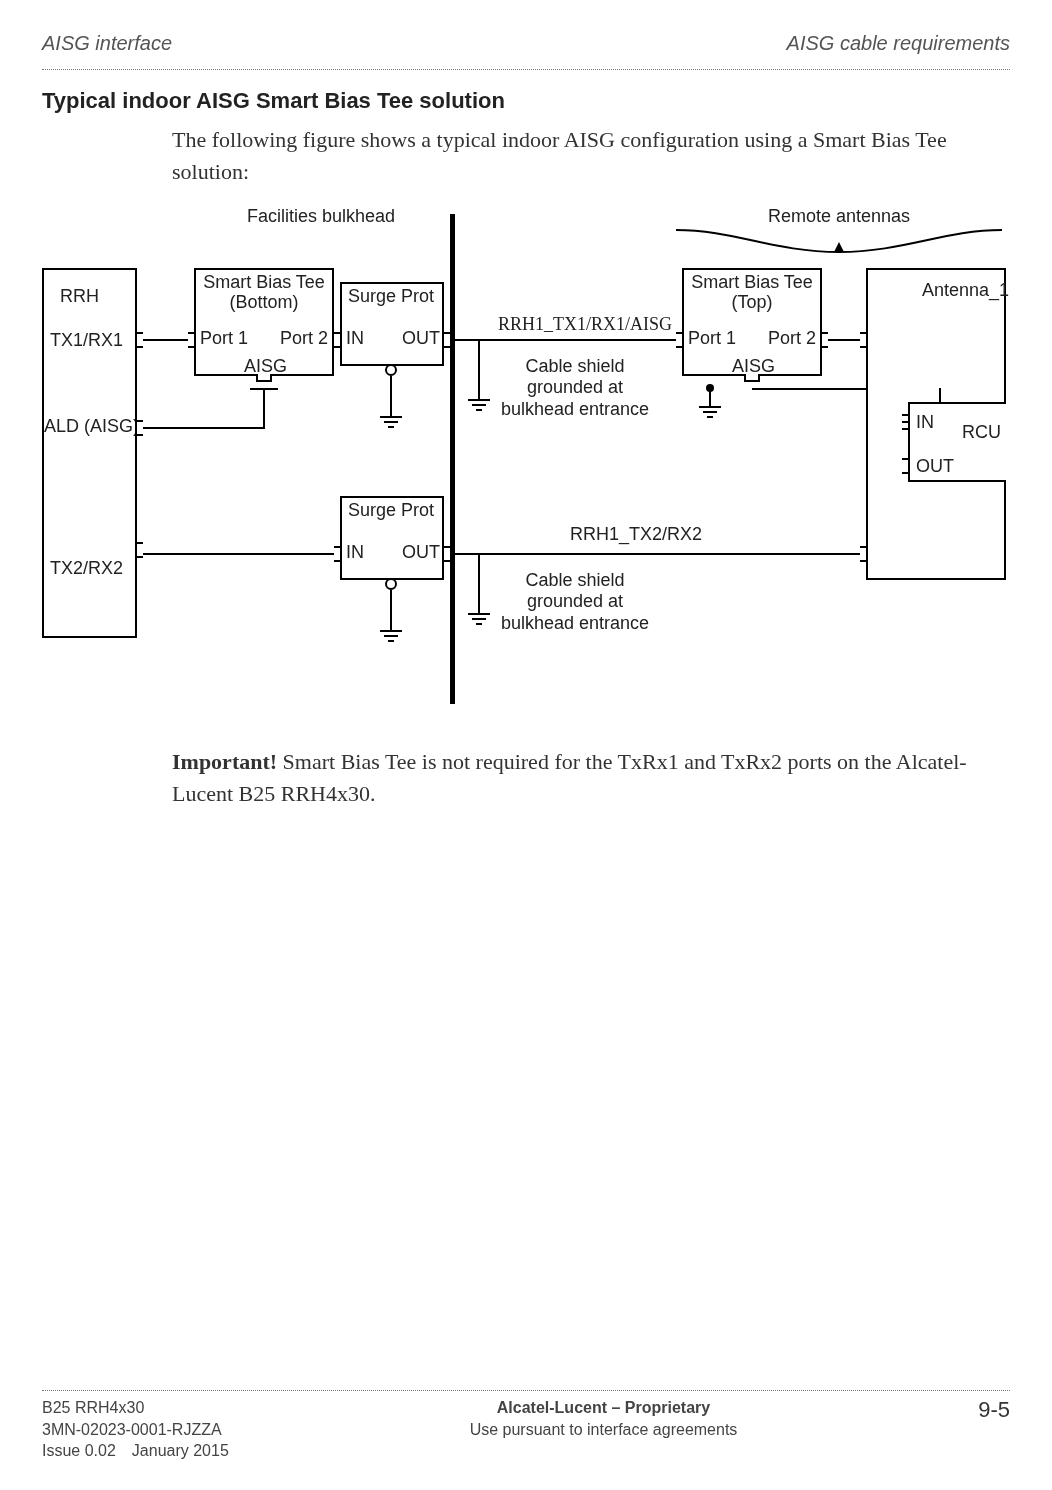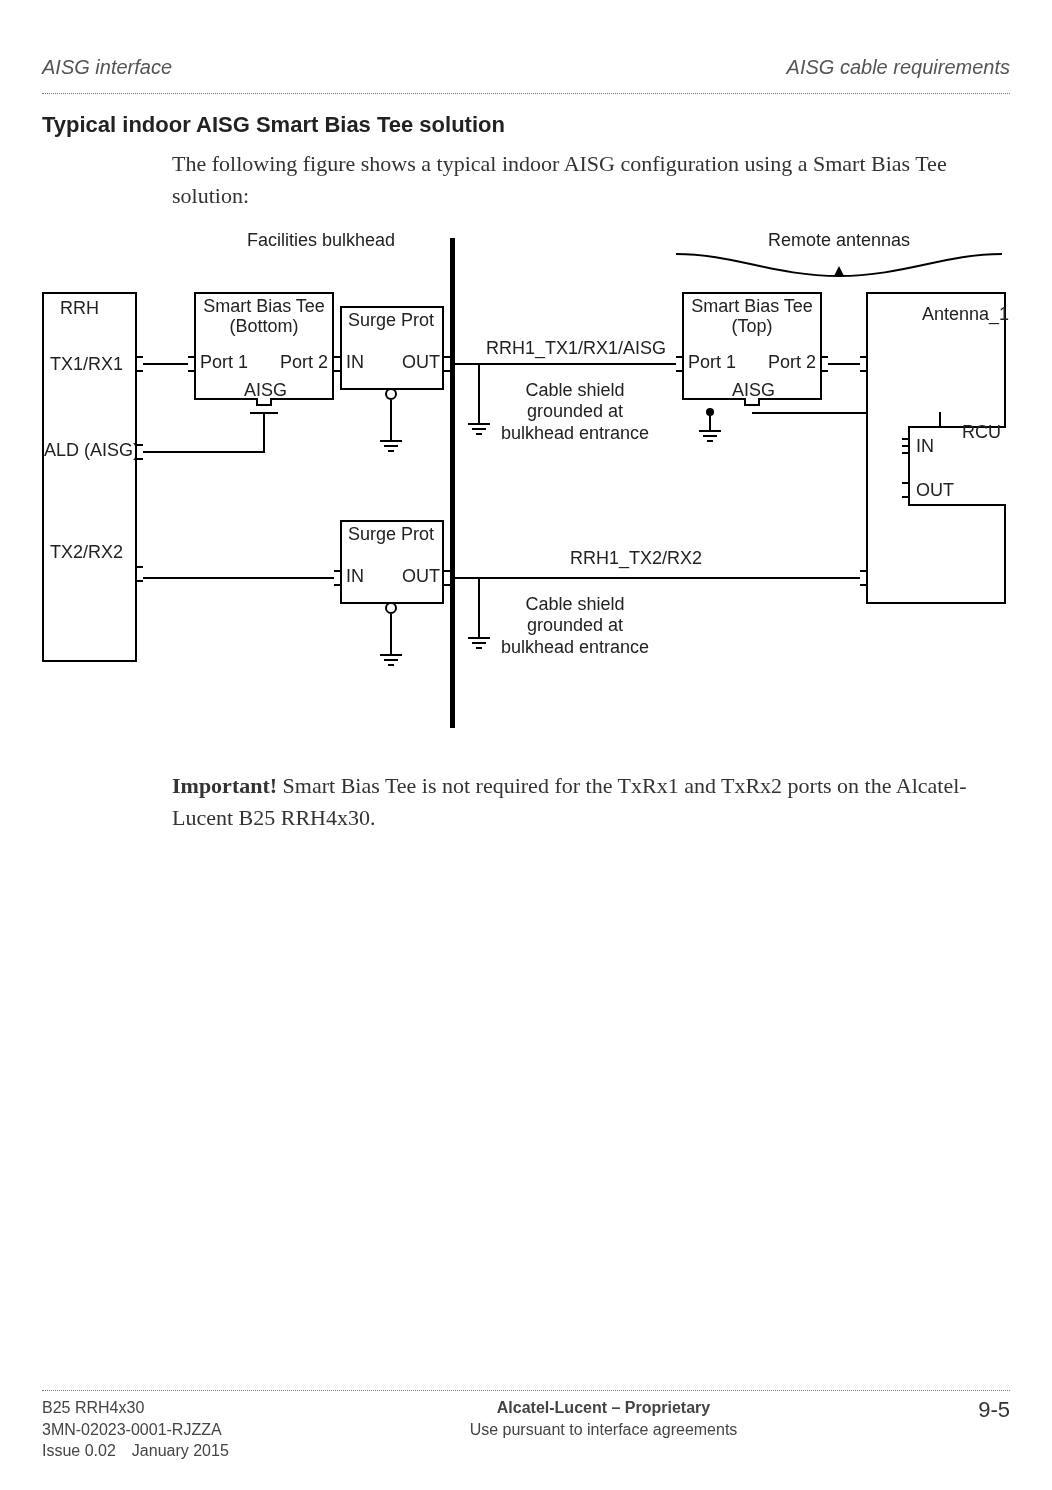--- a/index.html
+++ b/index.html
@@ -1,16 +1,16 @@
 <!DOCTYPE html>
 <html><head>
 <meta charset="utf-8">
 <style>
   html,body{margin:0;padding:0;background:#fff;color:#2d2d2d;font-family:Georgia,'Times New Roman',serif;}
-  .page{width:1052px;height:1490px;position:relative;box-sizing:border-box;padding:56px 42px 0 42px;}
+  .page{width:1052px;height:1490px;position:relative;box-sizing:border-box;padding:32px 42px 0 42px;}
   .hdr{display:flex;justify-content:space-between;font-family:'Segoe UI',Arial,sans-serif;font-style:italic;font-size:20px;color:#555;}
   .hr-dots{border:none;border-top:1.5px dotted #777;margin:14px 0 18px 0;}
   .sec-title{font-family:'Segoe UI',Arial,sans-serif;font-weight:700;font-size:22px;color:#222;margin:0 0 10px 0;}
   .body-text{font-size:22px;line-height:1.45;color:#333;margin:0 0 18px 130px;}
   .fig-title{font-family:'Segoe UI',Arial,sans-serif;font-weight:700;font-size:20px;text-align:center;line-height:1.35;margin:24px 0 40px 0;}
   .important{font-size:22px;line-height:1.45;color:#333;margin:30px 0 0 130px;}
   .important b{font-weight:700;}
   
   .diagram{position:relative;width:968px;height:510px;margin:17px auto;font-family:'Segoe UI',Arial,sans-serif;font-size:18px;color:#222;line-height:1.15;}
   .diagram *{box-sizing:border-box;}
@@ -59,24 +59,24 @@
     <div class="brace" style="left:632px;top:22px;">
       <svg width="330" height="28" viewBox="0 0 330 28">
         <path d="M2 2 C 60 2, 100 24, 165 24 C 230 24, 270 2, 328 2" stroke="#000" stroke-width="2" fill="none"></path>
         <path d="M160 24 L165 14 L170 24 Z" fill="#000"></path>
       </svg>
     </div>
 
     <div class="bulkhead" style="left:408px;top:8px;height:490px;"></div>
 
     <div class="box" style="left:0;top:62px;width:95px;height:370px;"></div>
-    <div class="label" style="left:18px;top:68px;font-weight:400;">RRH</div>
+    <div class="label" style="left:18px;top:80px;font-weight:400;">RRH</div>
     <div class="label" style="left:8px;top:124px;">TX1/RX1</div>
     <div class="label" style="left:2px;top:210px;">ALD (AISG)</div>
-    <div class="label" style="left:8px;top:312px;">TX2/RX2</div>
+    <div class="label" style="left:8px;top:352px;">TX2/RX2</div>
 
     <div class="port-v r" style="left:93px;top:126px;"></div>
     <div class="port-v r" style="left:93px;top:214px;"></div>
     <div class="port-v r" style="left:93px;top:336px;"></div>
 
     <div class="box" style="left:152px;top:62px;width:140px;height:108px;"></div>
     <div class="label" style="left:160px;top:66px;width:124px;">
       <span>Smart Bias Tee</span><br>
       <span>(Bottom)</span>
     </div>
@@ -138,21 +138,21 @@
     </div>
 
     <div class="hline" style="left:710px;top:182px;width:188px;"></div>
 
     <div class="box" style="left:824px;top:62px;width:140px;height:312px;"></div>
     <div class="label" style="left:880px;top:74px;">Antenna_1</div>
     <div class="port-v" style="left:818px;top:126px;"></div>
     <div class="port-v" style="left:818px;top:340px;"></div>
 
     <div class="box" style="left:866px;top:196px;width:98px;height:80px;border-right:none;"></div>
-    <div class="label" style="left:920px;top:192px;">RCU</div>
+    <div class="label" style="left:920px;top:216px;">RCU</div>
     <div class="label" style="left:874px;top:206px;">IN</div>
     <div class="label" style="left:874px;top:250px;">OUT</div>
     <div class="port-v" style="left:860px;top:208px;"></div>
     <div class="port-v" style="left:860px;top:252px;"></div>
 
     <div class="vline" style="left:897px;top:182px;height:14px;"></div>
     <div class="hline" style="left:860px;top:215px;width:6px;"></div>
 
     <div class="hline" style="left:101px;top:133px;width:45px;"></div>
 
@@ -160,21 +160,21 @@
 
     <div class="hline" style="left:786px;top:133px;width:32px;"></div>
 
     <div class="hline" style="left:101px;top:221px;width:120px;"></div>
     <div class="vline" style="left:221px;top:182px;height:41px;"></div>
 
     <div class="hline" style="left:101px;top:347px;width:191px;"></div>
 
     <div class="hline" style="left:408px;top:347px;width:410px;"></div>
 
-    <div class="label" style="left:444px;top:108px;">RRH1_TX1/RX1/AISG</div>
+    <div class="label" style="left:456px;top:108px;font-family:Liberation Serif, serif;">RRH1_TX1/RX1/AISG</div>
     <div class="label" style="left:528px;top:318px;">RRH1_TX2/RX2</div>
 
     <div class="label" style="left:448px;top:150px;text-align:center;width:170px;white-space:normal;line-height:1.2;">
       <span>Cable shield</span><br>
       <span>grounded at</span><br>
       <span>bulkhead entrance</span>
     </div>
     <div class="vline" style="left:436px;top:133px;height:60px;"></div>
     <div class="ground" style="left:426px;top:193px;">
       <div class="g1"></div>

